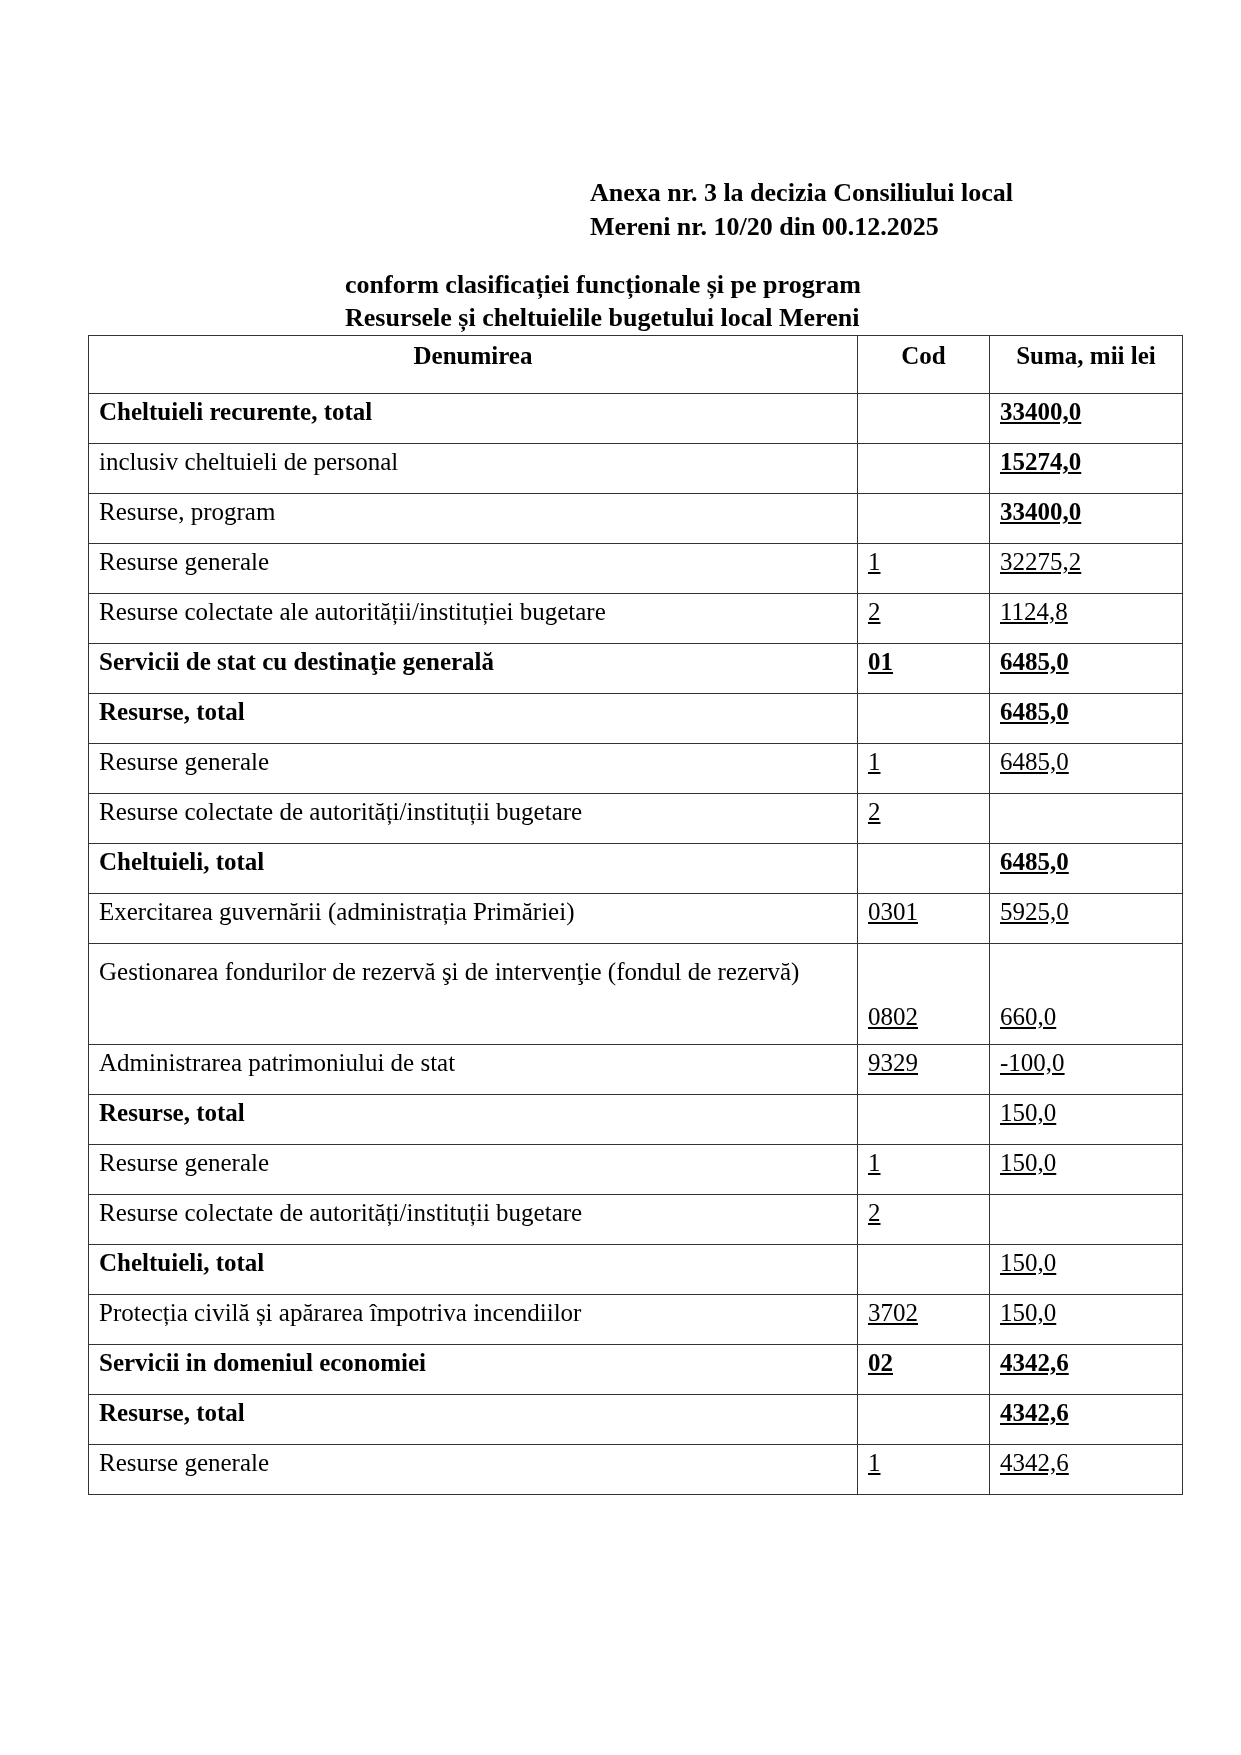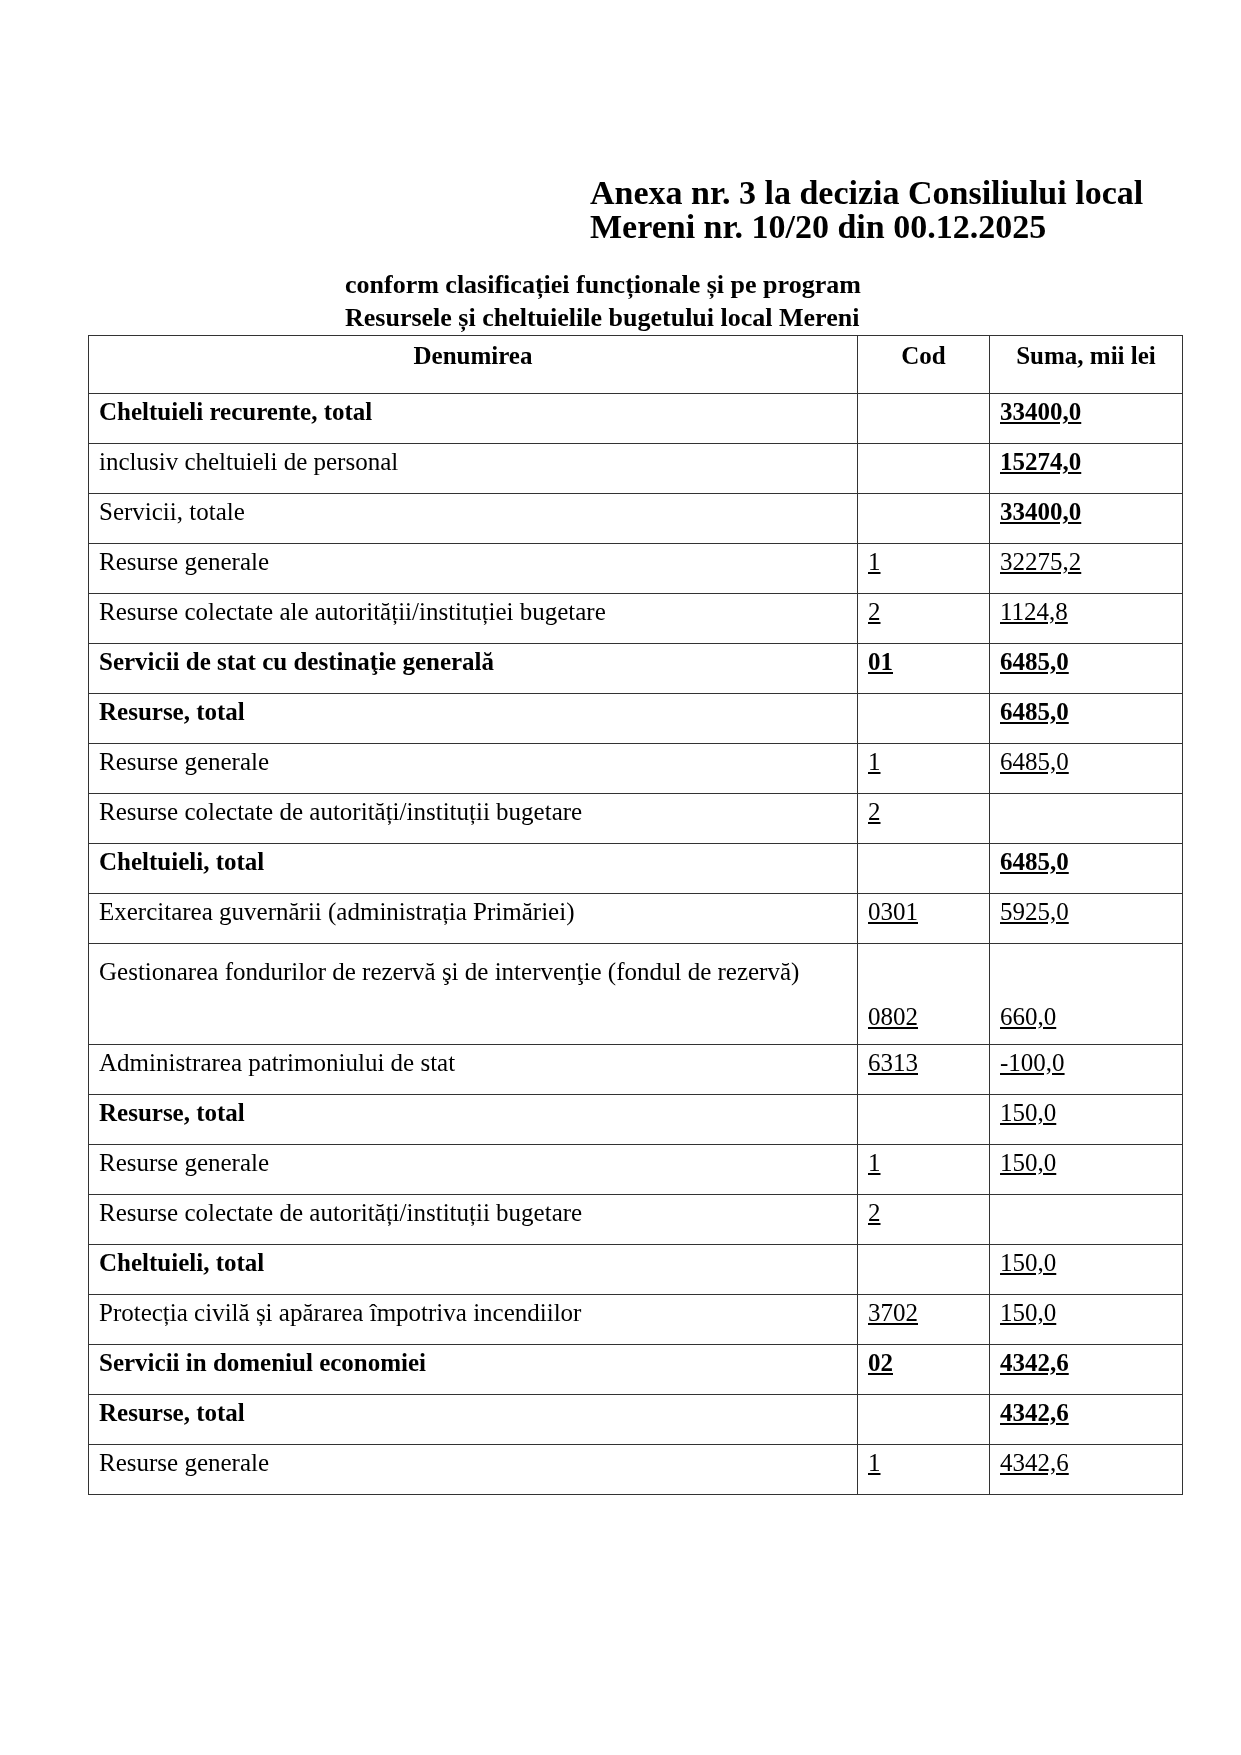--- a/index.html
+++ b/index.html
@@ -2,21 +2,21 @@
 <html><head>
 <meta charset="utf-8">
 <style>
   html, body { margin: 0; padding: 0; background: #ffffff; }
   body {
     width: 1241px; height: 1755px; position: relative; overflow: hidden;
     font-family: "Liberation Serif", serif; color: #000;
   }
   .annex {
     position: absolute; left: 590px; top: 176px;
-    font-weight: bold; font-size: 34px; line-height: 34px;
+    font-weight: bold; font-size: 26px; line-height: 34px;
   }
   .doc-title {
     position: absolute; left: 345px; top: 268px;
     font-weight: bold; font-size: 26px; line-height: 33px;
   }
   table.budget {
     position: absolute; left: 88px; top: 335px;
     width: 1094px; border-collapse: collapse; table-layout: fixed;
     font-size: 25px;
   }
@@ -66,21 +66,21 @@
         <td class="b">Cheltuieli recurente, total</td>
         <td class="code"></td>
         <td class="sum b">33400,0</td>
       </tr>
       <tr>
         <td>inclusiv cheltuieli de personal</td>
         <td class="code"></td>
         <td class="sum b">15274,0</td>
       </tr>
       <tr>
-        <td>Servicii, totale</td>
+        <td>Resurse, program</td>
         <td class="code"></td>
         <td class="sum b">33400,0</td>
       </tr>
       <tr>
         <td>Resurse generale</td>
         <td class="code">1</td>
         <td class="sum">32275,2</td>
       </tr>
       <tr>
         <td>Resurse colectate ale autorității/instituției bugetare</td>
@@ -117,21 +117,21 @@
         <td class="code">0301</td>
         <td class="sum">5925,0</td>
       </tr>
       <tr class="tall">
         <td class="i">Gestionarea fondurilor de rezervă şi de intervenţie (fondul de rezervă)</td>
         <td class="code">0802</td>
         <td class="sum">660,0</td>
       </tr>
       <tr>
         <td class="i">Administrarea patrimoniului de stat</td>
-        <td class="code">6313</td>
+        <td class="code">9329</td>
         <td class="sum">-100,0</td>
       </tr>
       <tr>
         <td class="b">Resurse, total</td>
         <td class="code"></td>
         <td class="sum">150,0</td>
       </tr>
       <tr>
         <td>Resurse generale</td>
         <td class="code">1</td>

